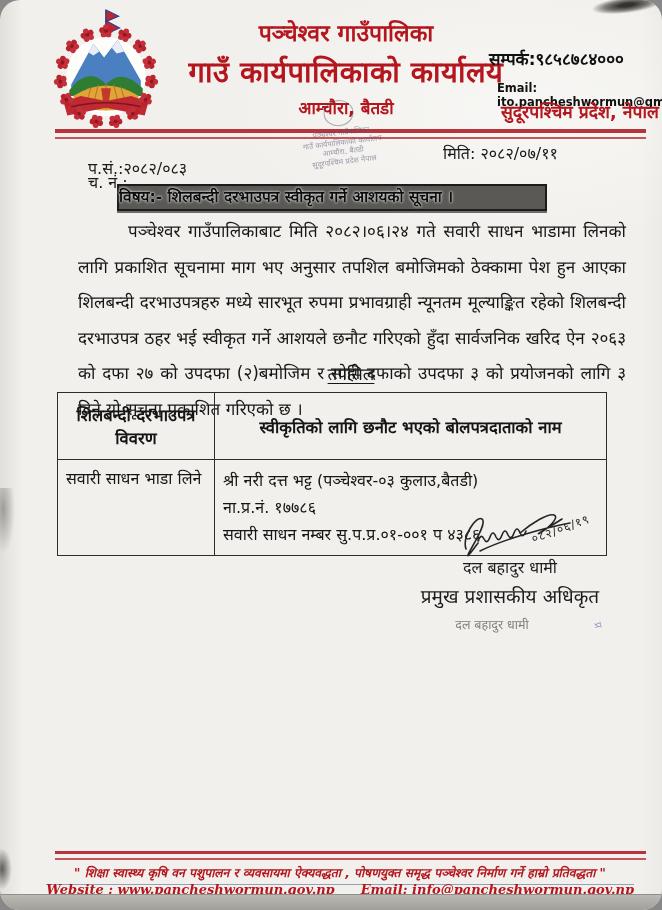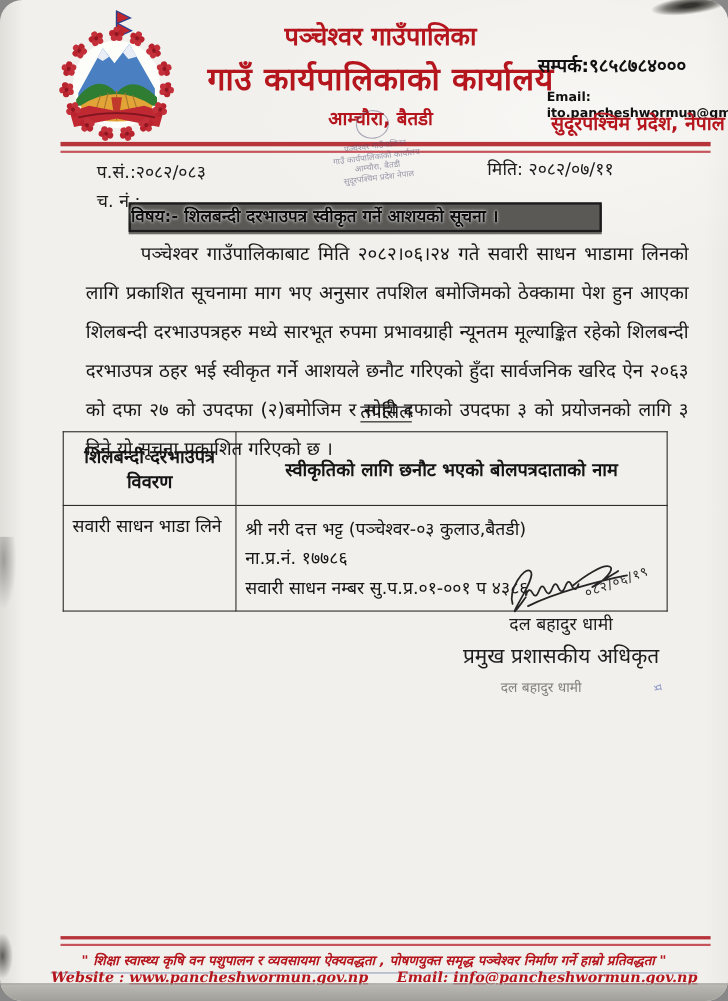--- a/index.html
+++ b/index.html
@@ -33,21 +33,21 @@
   .t-muni   { font-size:23px; font-weight:bold; }
   .t-office { font-size:29px; font-weight:bold; margin-top:3px; letter-spacing:.5px; }
   .t-addr   { font-size:17px; font-weight:bold; margin-top:6px; }
   .hdr-contact  { position:absolute; left:489px; top:47px;  font-size:17px; font-weight:bold; color:#111; }
   .hdr-email    { position:absolute; left:497px; top:81px;  font-size:11.5px; font-weight:bold; color:#111; }
   .hdr-province { position:absolute; left:501px; top:99px;  font-size:17.5px; font-weight:bold; color:#b5161e; }
   .header-rule { position:absolute; left:55px; right:16px; top:129px; height:10px;
     border-top:4px solid #b8343b; border-bottom:2.5px solid #c5555b; }
 
   
-  .meta-ref    { position:absolute; left:88px;  top:145px; font-size:16px; }
+  .meta-ref    { position:absolute; left:88px;  top:157px; font-size:16px; }
   .meta-date   { position:absolute; left:443px; top:142px; font-size:16px; }
   .meta-serial { position:absolute; left:88px;  top:171px; font-size:16px;text-align:center; }
 
   
   .stamp { position:absolute; left:276px; top:100px; width:130px; text-align:center;
     transform:rotate(-7deg); color:rgba(78,74,110,.55); }
   .stamp .seal-circle { width:30px; height:26px; margin:0 auto 2px;
     border:1.5px solid rgba(78,74,110,.45); border-radius:50%; }
   .stamp .s-line { font-size:7.5px; line-height:9.5px; }
 

